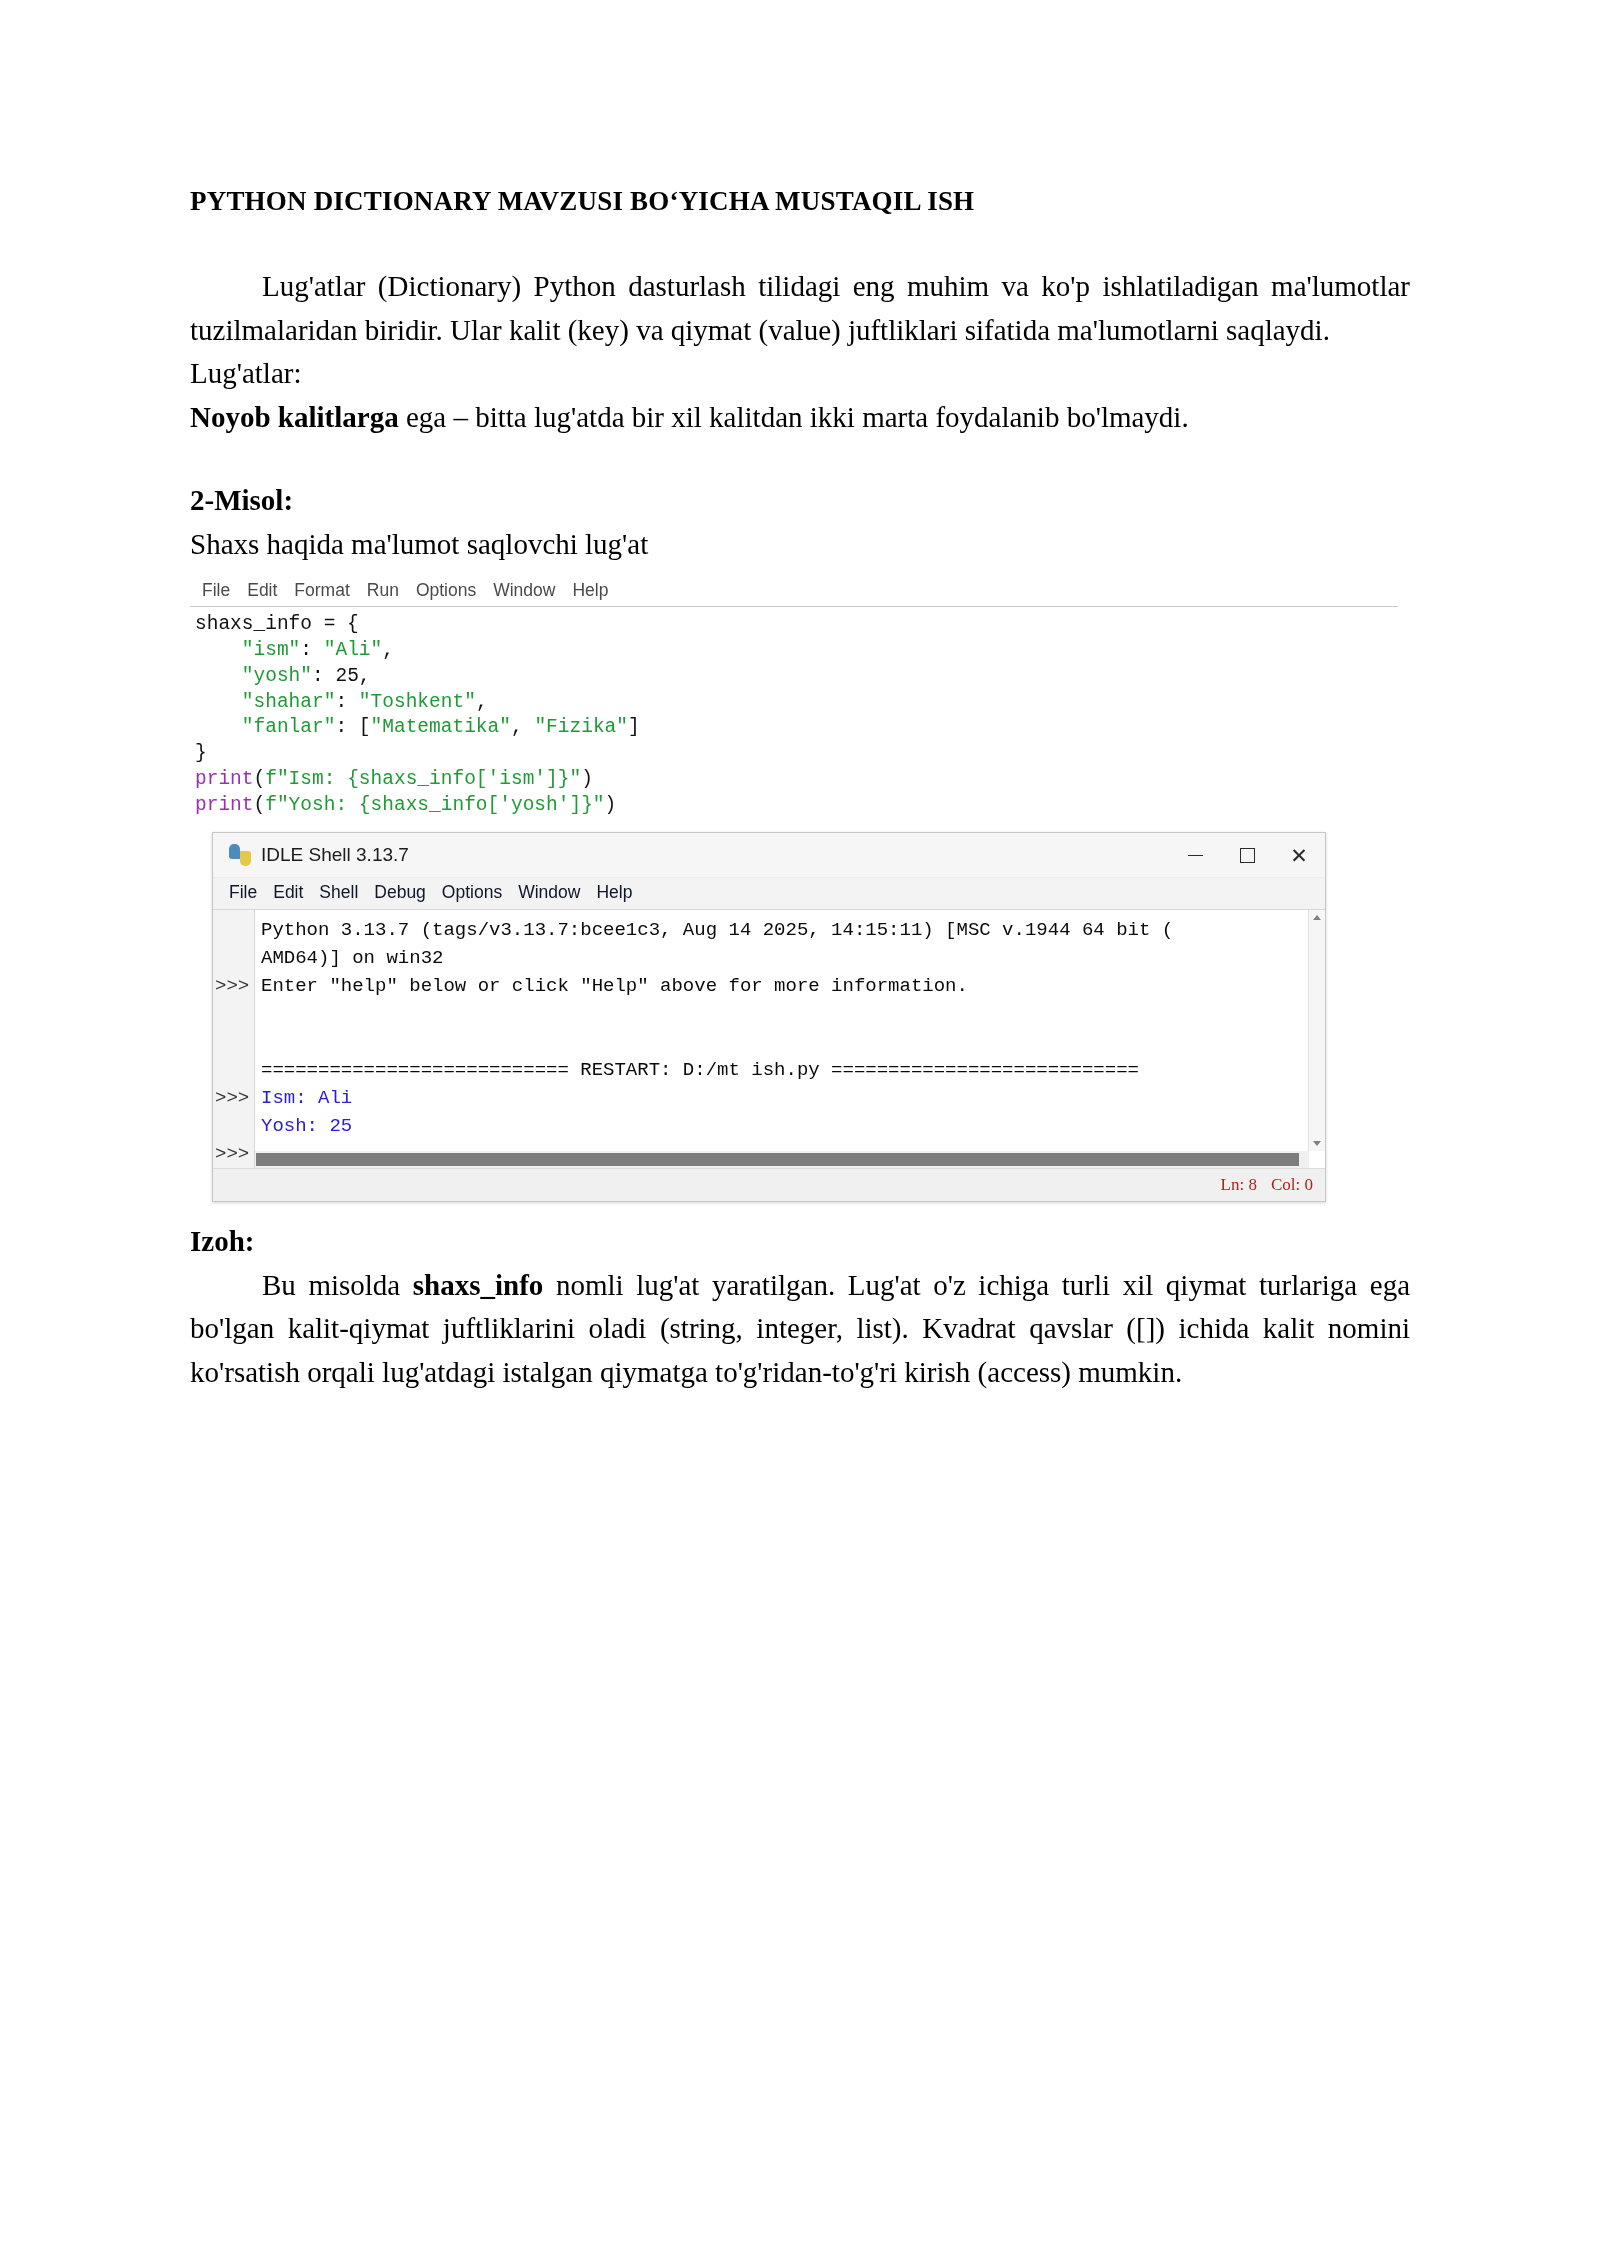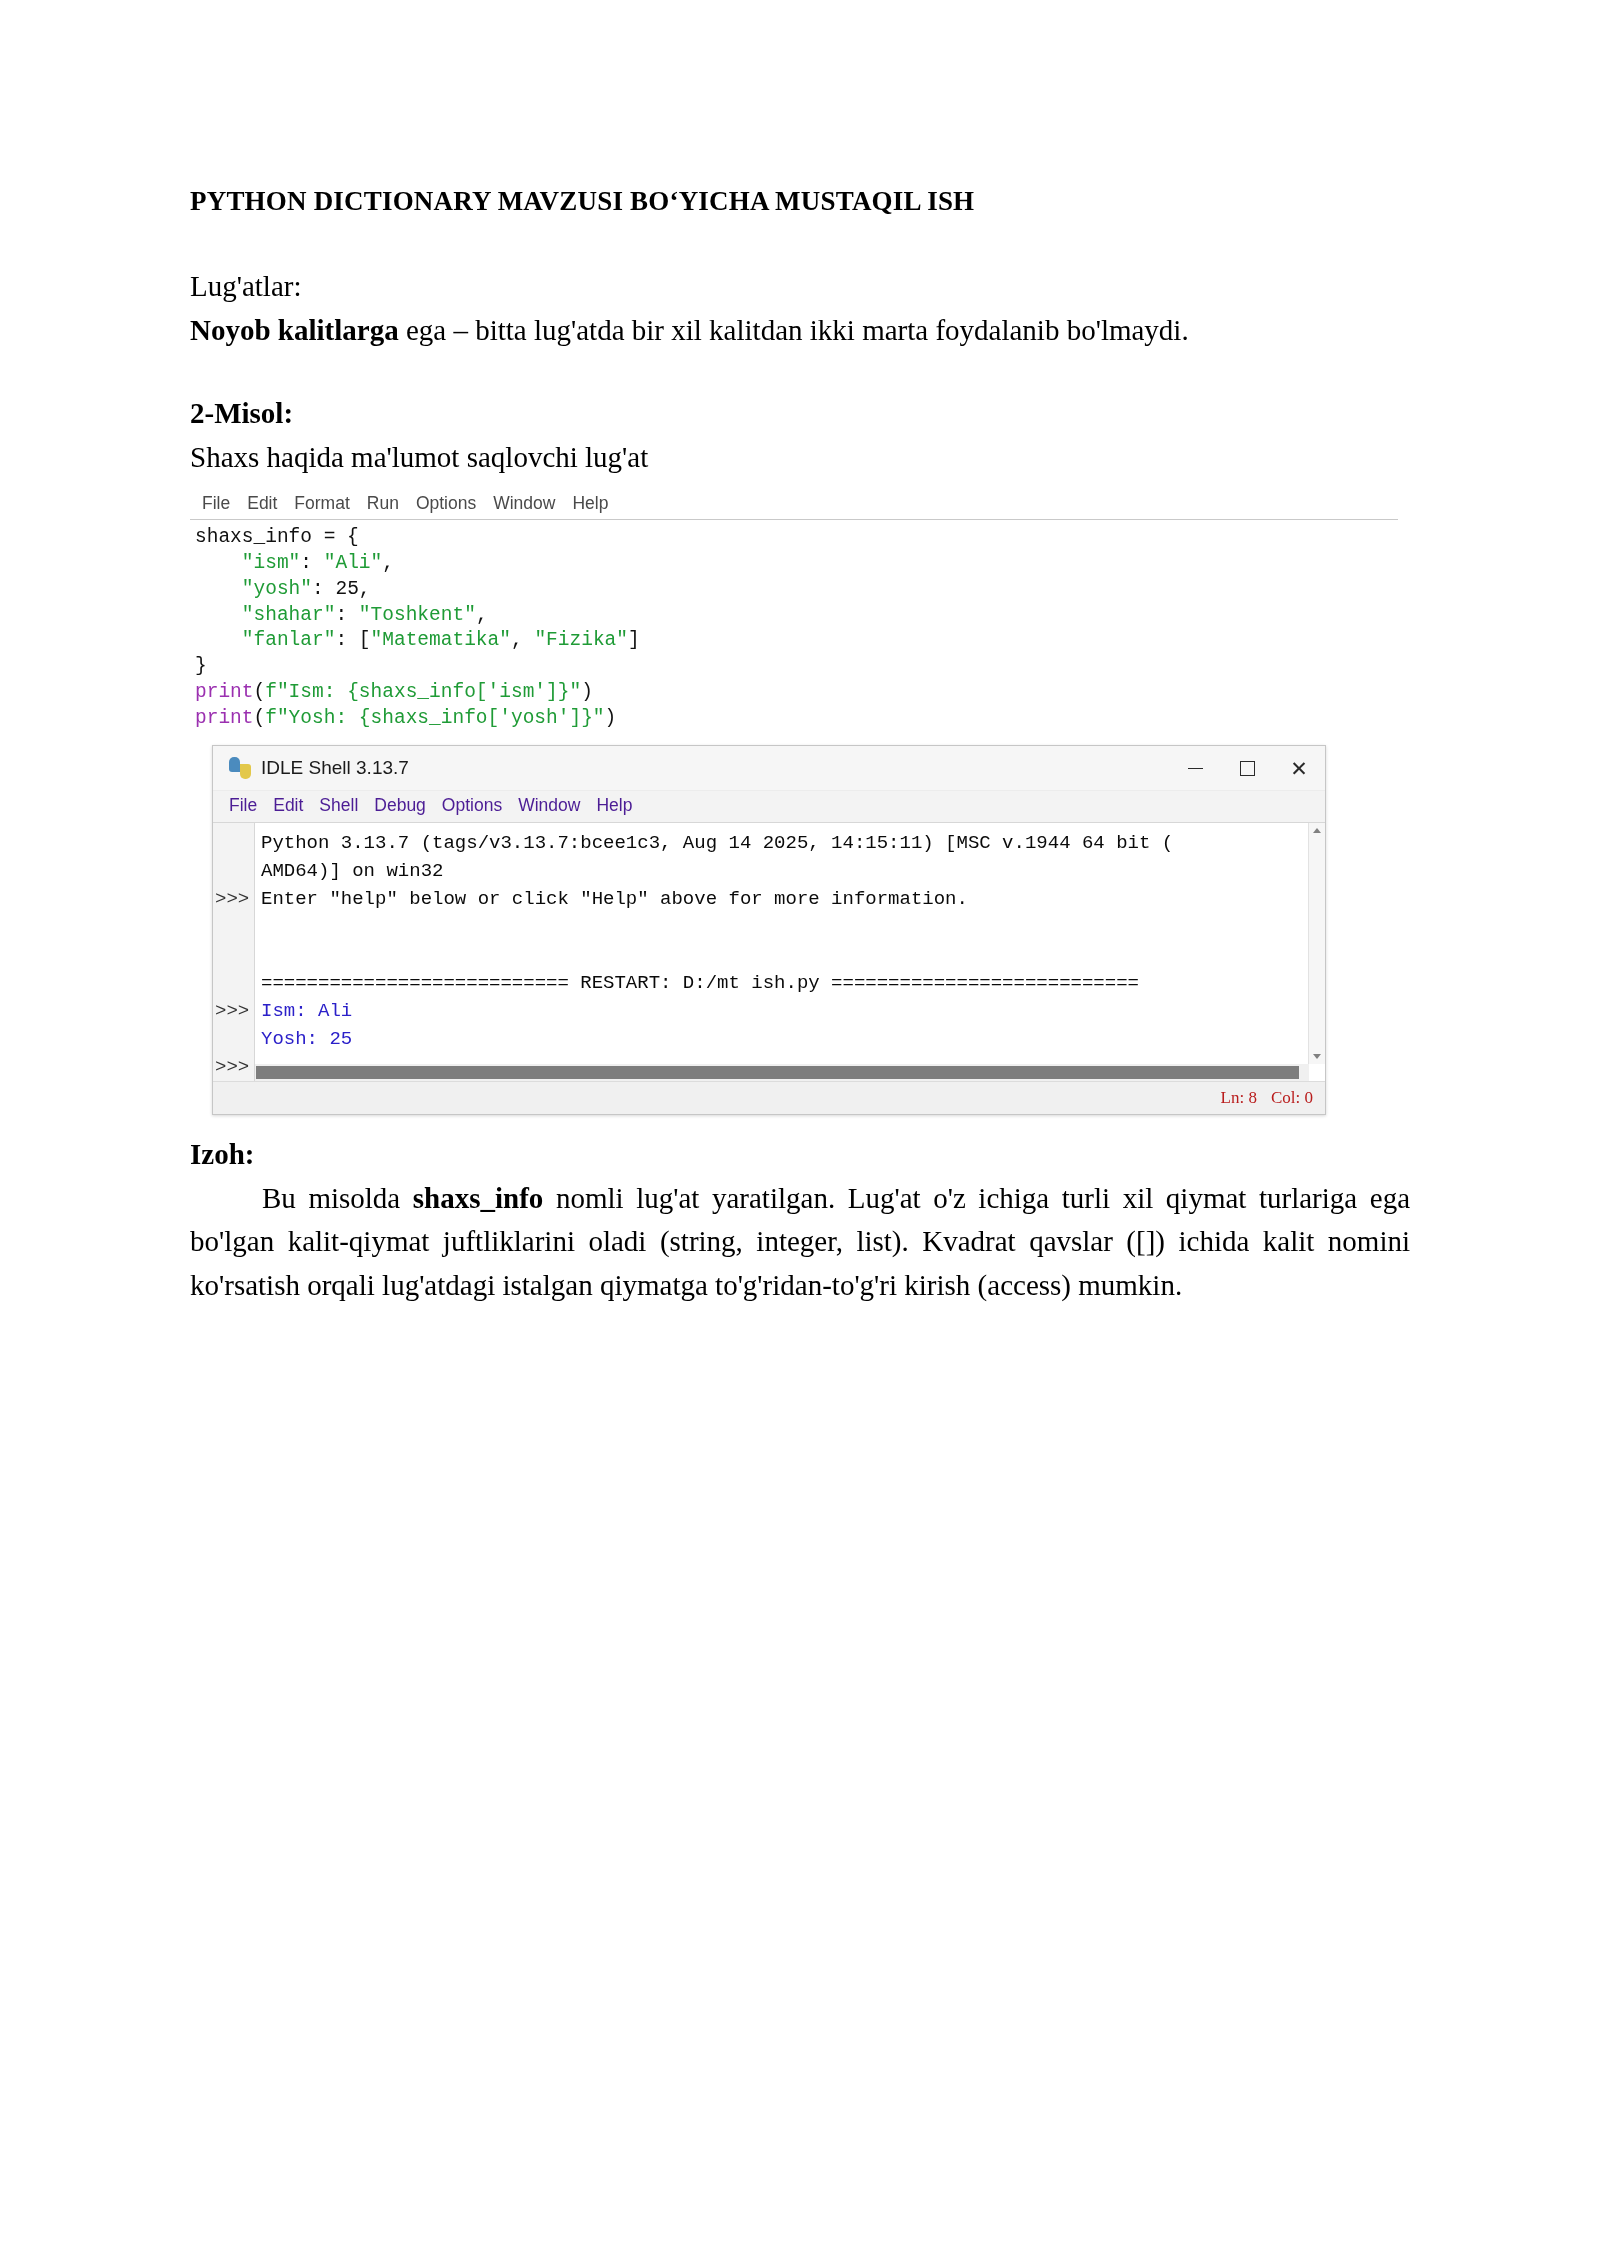--- a/index.html
+++ b/index.html
@@ -140,21 +140,21 @@
     font-size: 17px;
     color: #2a2a2a;
   }
   .win-btn .dash { width: 15px; height: 1.5px; background:#2a2a2a; }
   .win-btn .sq { width: 13px; height: 13px; border:1.5px solid #2a2a2a; }
   .win-btn .x { font-size: 21px; line-height: 1; }
 
   .shell-menubar {
     font-family: "Liberation Sans", "DejaVu Sans", sans-serif;
     font-size: 17.5px;
-    color: #4c1d95;
+    color: #0f172a;
     padding: 4px 0 6px 16px;
     background: #f3f3f3;
     white-space: nowrap;
   }
   .shell-menubar span { margin-right: 16px; }
 
   .shell-body {
     position: relative;
     background: #ffffff;
     border-top: 1px solid #d7d7d7;
@@ -232,20 +232,21 @@
   .shell-statusbar span { margin-left: 14px; }
 </style>
 </head>
 <body>
 
 <div class="page">
   <div class="content">
 
     <h1 class="doc-title">PYTHON DICTIONARY MAVZUSI BO‘YICHA MUSTAQIL ISH</h1>
 
+    <p class="para indent">Lug'atlar (Dictionary) Python dasturlash tilidagi eng muhim va ko'p ishlatiladigan ma'lumotlar tuzilmalaridan biridir. Ular kalit (key) va qiymat (value) juftliklari sifatida ma'lumotlarni saqlaydi.</p>
 
     <p class="para">Lug'atlar:</p>
 
 
 
     <p class="para"><b class="bold">Noyob kalitlarga</b><span> ega – bitta lug'atda bir xil kalitdan ikki marta foydalanib bo'lmaydi.</span></p>
 
     <div class="spacer-md"></div>
 
     <p class="heading-bold">2-Misol:</p>

